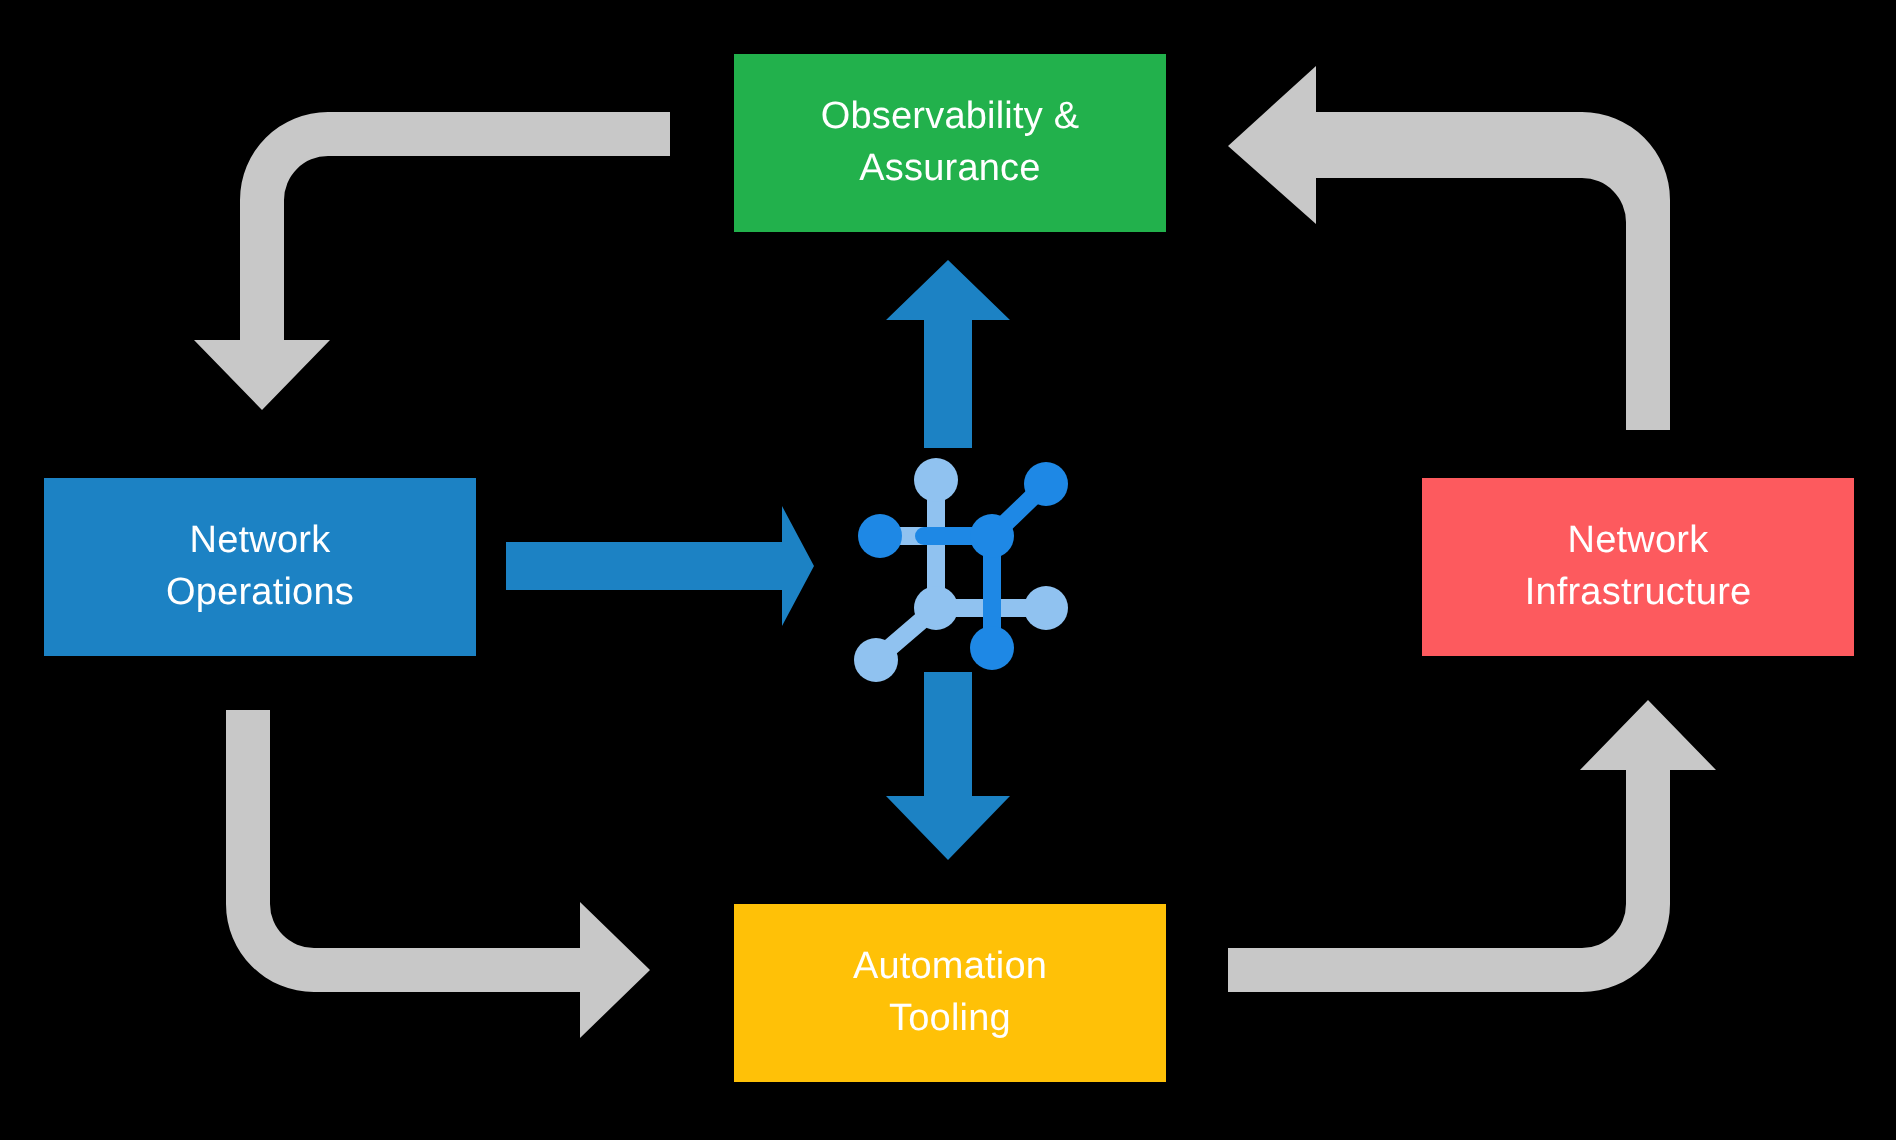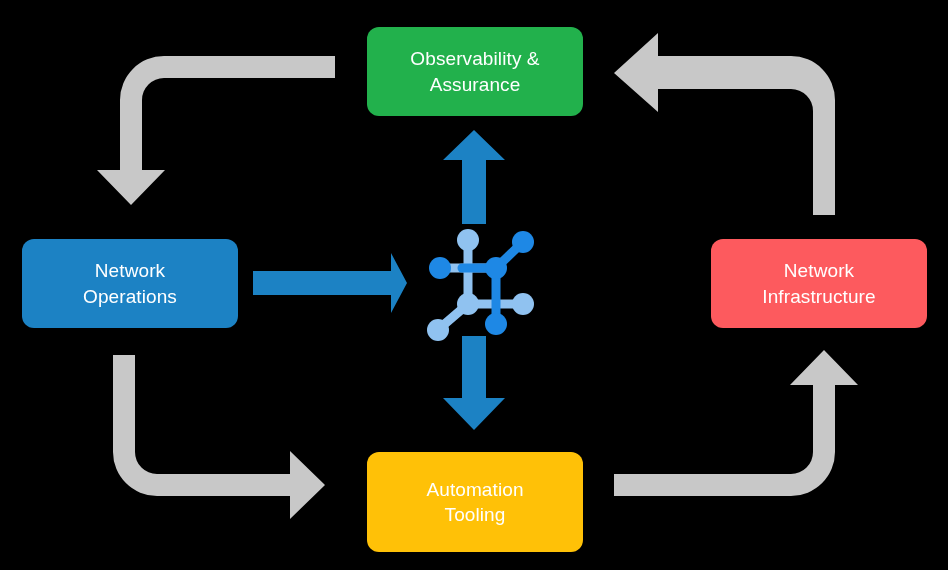--- a/index.html
+++ b/index.html
@@ -13,38 +13,38 @@
   }
   #stage {
     position: relative;
     width: 948px;
     height: 570px;
     background: #000000;
     overflow: hidden;
   }
   .node-box {
     position: absolute;
-    border-radius: 12px;
+    border-radius: 0;
     display: flex;
     align-items: center;
     justify-content: center;
     text-align: center;
     color: #ffffff;
     font-size: 19px;
     line-height: 1.32;
     font-weight: 400;
     letter-spacing: 0.1px;
     box-sizing: border-box;
     padding: 4px 0;
     white-space: pre-line;
   }
   #box-observability { left: 367px; top: 27px;  width: 216px; height: 89px; background: #22b14c; }
   #box-operations    { left: 22px;  top: 239px; width: 216px; height: 89px; background: #1c82c4; }
   #box-infrastructure{ left: 711px; top: 239px; width: 216px; height: 89px; background: #fd5a5e; }
-  #box-automation    { left: 367px; top: 452px; width: 216px; height: 100px; background: #ffc107; }
+  #box-automation    { left: 367px; top: 452px; width: 216px; height: 89px; background: #ffc107; }
 
   .svg-layer {
     position: absolute;
     left: 0; top: 0;
     width: 948px;
     height: 570px;
     pointer-events: none;
   }
   .svg-layer > * { pointer-events: auto; }
   .hub-icon {

